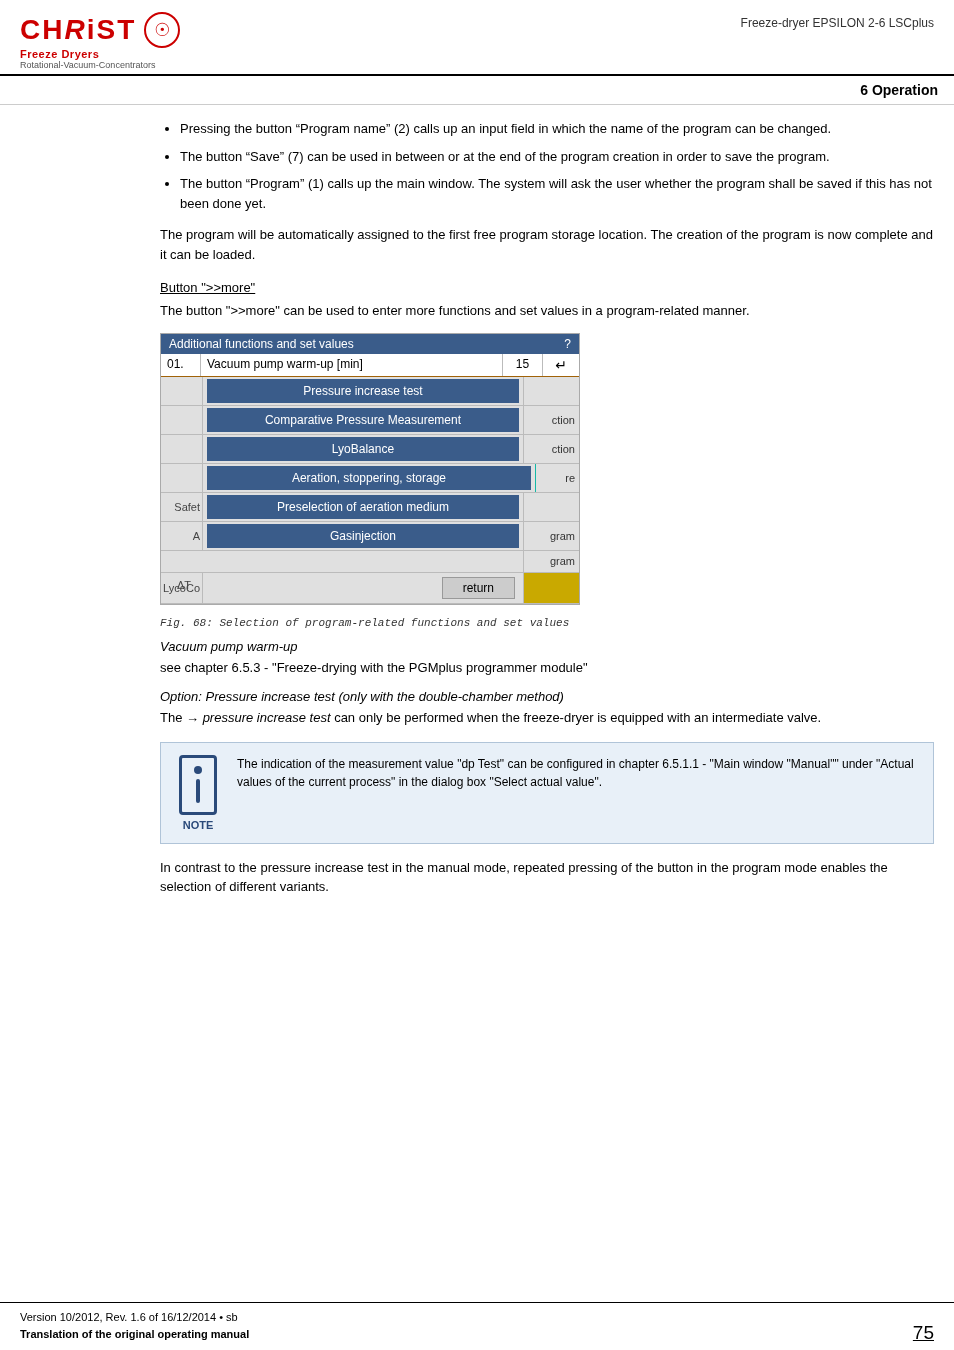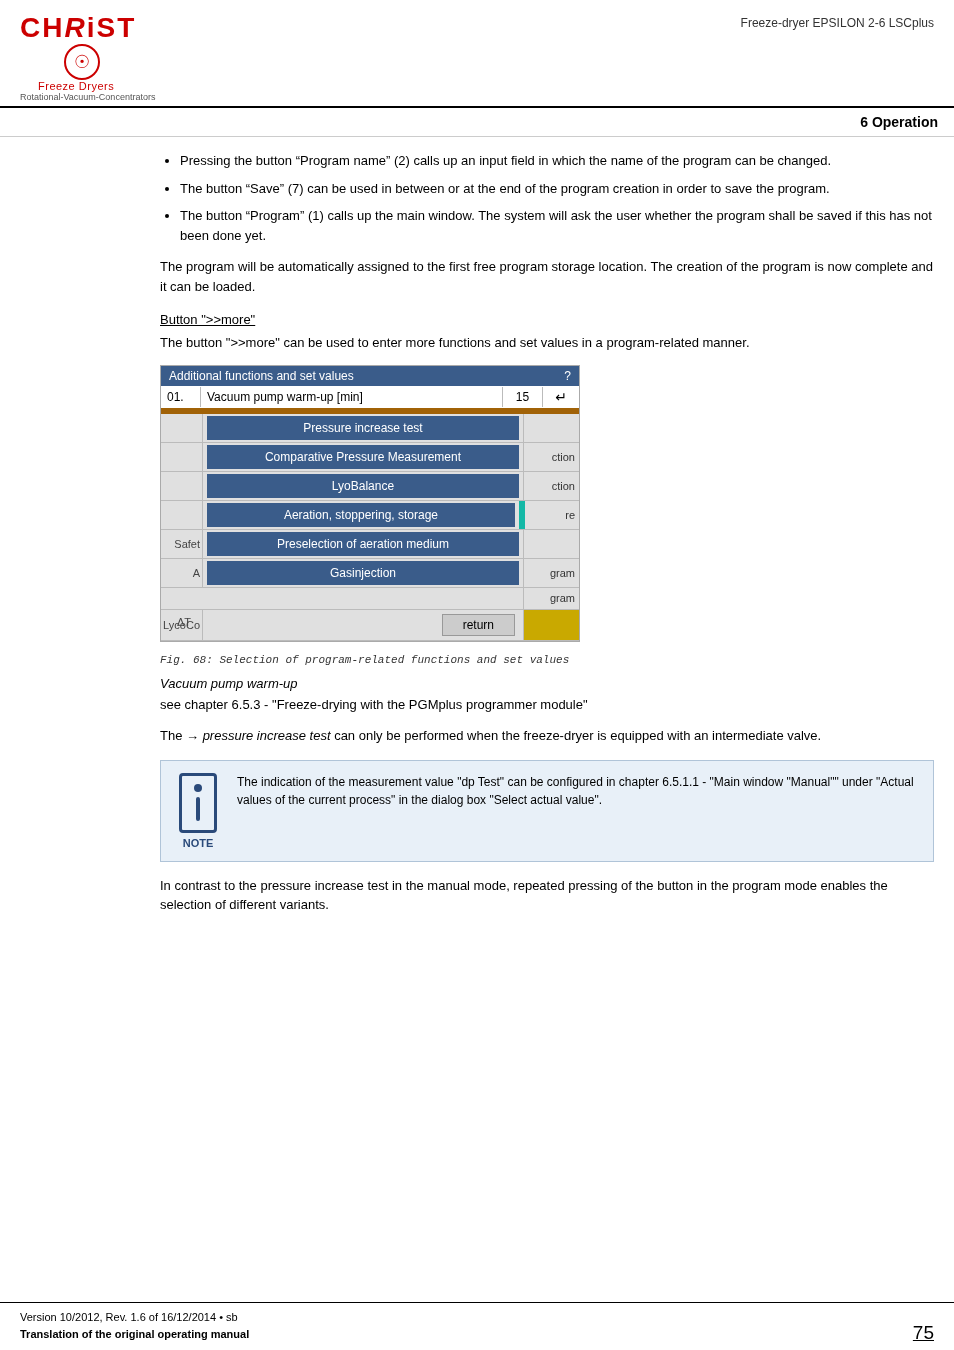--- a/index.html
+++ b/index.html
@@ -100,22 +100,21 @@
       background: #3a5c8a;
       color: #fff;
       padding: 3px 8px;
       font-size: 12px;
       display: flex;
       justify-content: space-between;
       align-items: flex-start;
     }
     .ui-table-row {
       display: flex;
-      align-items: center;
-      border-bottom: 6px solid #a16207;
+      border-bottom: 1px solid #a16207;
       background: #fff;
     }
     .ui-table-cell {
       padding: 3px 6px;
       border-right: 1px solid #bbb;
     }
     .ui-table-cell.num { width: 40px; color: #000; }
     .ui-table-cell.label { flex: 1; color: #000; }
     .ui-table-cell.value { width: 40px; text-align: center; color: #000; }
     .ui-table-cell.action { width: 36px; text-align: center; color: #000; border-right: none; }
@@ -220,26 +219,26 @@
     }
     .footer-left { line-height: 1.6; }
     .footer-page { font-size: 19px; text-decoration: underline; }
   </style>
 </head>
 <body>
 
 <div class="header">
   <div class="logo-area">
     <div class="logo-row">
-      <div style="display:flex;align-items:center;flex-direction:column;">
+      <div style="display:flex;align-items:center;">
         <span style="font-size:28px;font-weight:bold;color:#c00;letter-spacing:2px;">CH<span style="font-style:italic;">R</span>iST</span>
         <div class="logo-icon">☉</div>
       </div>
     </div>
-    <div style="font-size:11px;font-weight:normal;color:#c00;letter-spacing:0.5px;margin-left:18px;">Freeze Dryers</div>
+    <div style="font-size:11px;font-weight:bold;color:#c00;letter-spacing:0.5px;">Freeze Dryers</div>
     <div style="font-size:9px;color:#555;">Rotational-Vacuum-Concentrators</div>
   </div>
   <div class="header-right">
     <span>Freeze-dryer EPSILON 2-6 LSCplus</span>
   </div>
 </div>
 
 <div class="section-heading">
   <span>6 Operation</span>
 </div>
@@ -287,21 +286,21 @@
 
     <div style="display:flex;align-items:stretch;border-bottom:1px solid #bbb;background:#e0e0e0;">
       <div style="width:42px;border-right:1px solid #bbb;"></div>
       <div class="ui-btn-blue">LyoBalance</div>
       <div style="width:56px;border-left:1px solid #bbb;font-size:11px;color:#333;display:flex;align-items:center;justify-content:flex-end;padding-right:4px;">ction</div>
     </div>
 
     <div style="display:flex;align-items:stretch;border-bottom:1px solid #bbb;background:#e0e0e0;">
       <div style="width:42px;border-right:1px solid #bbb;font-size:11px;color:#444;display:flex;align-items:center;justify-content:flex-end;padding-right:2px;"></div>
       <div class="ui-btn-blue">Aeration, stoppering, storage</div>
-      <div style="width:60px;border-left:6px solid #14b8a6;font-size:11px;color:#333;display:flex;align-items:center;justify-content:flex-end;padding-right:4px;">re</div>
+      <div style="width:44px;border-left:1px solid #14b8a6;font-size:11px;color:#333;display:flex;align-items:center;justify-content:flex-end;padding-right:4px;">re</div>
     </div>
 
     <div style="display:flex;align-items:stretch;border-bottom:1px solid #bbb;background:#e0e0e0;">
       <div style="width:42px;border-right:1px solid #bbb;font-size:11px;color:#444;display:flex;align-items:center;justify-content:flex-end;padding-right:2px;">Safet</div>
       <div class="ui-btn-blue">Preselection of aeration medium</div>
       <div style="width:56px;border-left:1px solid #bbb;"></div>
     </div>
 
     <div style="display:flex;align-items:stretch;border-bottom:1px solid #bbb;background:#e0e0e0;">
       <div style="width:42px;border-right:1px solid #bbb;font-size:11px;color:#444;display:flex;align-items:center;justify-content:flex-end;padding-right:2px;">A</div>
@@ -325,20 +324,23 @@
 
   </div>
 
   <p class="fig-caption">Fig. 68: Selection of program-related functions and set values</p>
 
   <p class="italic-heading">
     <em>Vacuum pump warm-up</em>
   </p>
   <p class="para">see chapter 6.5.3 - "Freeze-drying with the PGMplus programmer module"</p>
 
+  <p class="italic-heading">
+    <em>Option: Pressure increase test (only with the double-chamber method)</em>
+  </p>
   <p class="para">
     The → <em>pressure increase test</em> can only be performed when the freeze-dryer is equipped with an intermediate valve.
   </p>
 
   <div class="note-box">
     <div class="note-icon-area">
       <div class="note-icon-circle">
         <div class="note-dot"></div>
         <div class="note-line"></div>
       </div>

